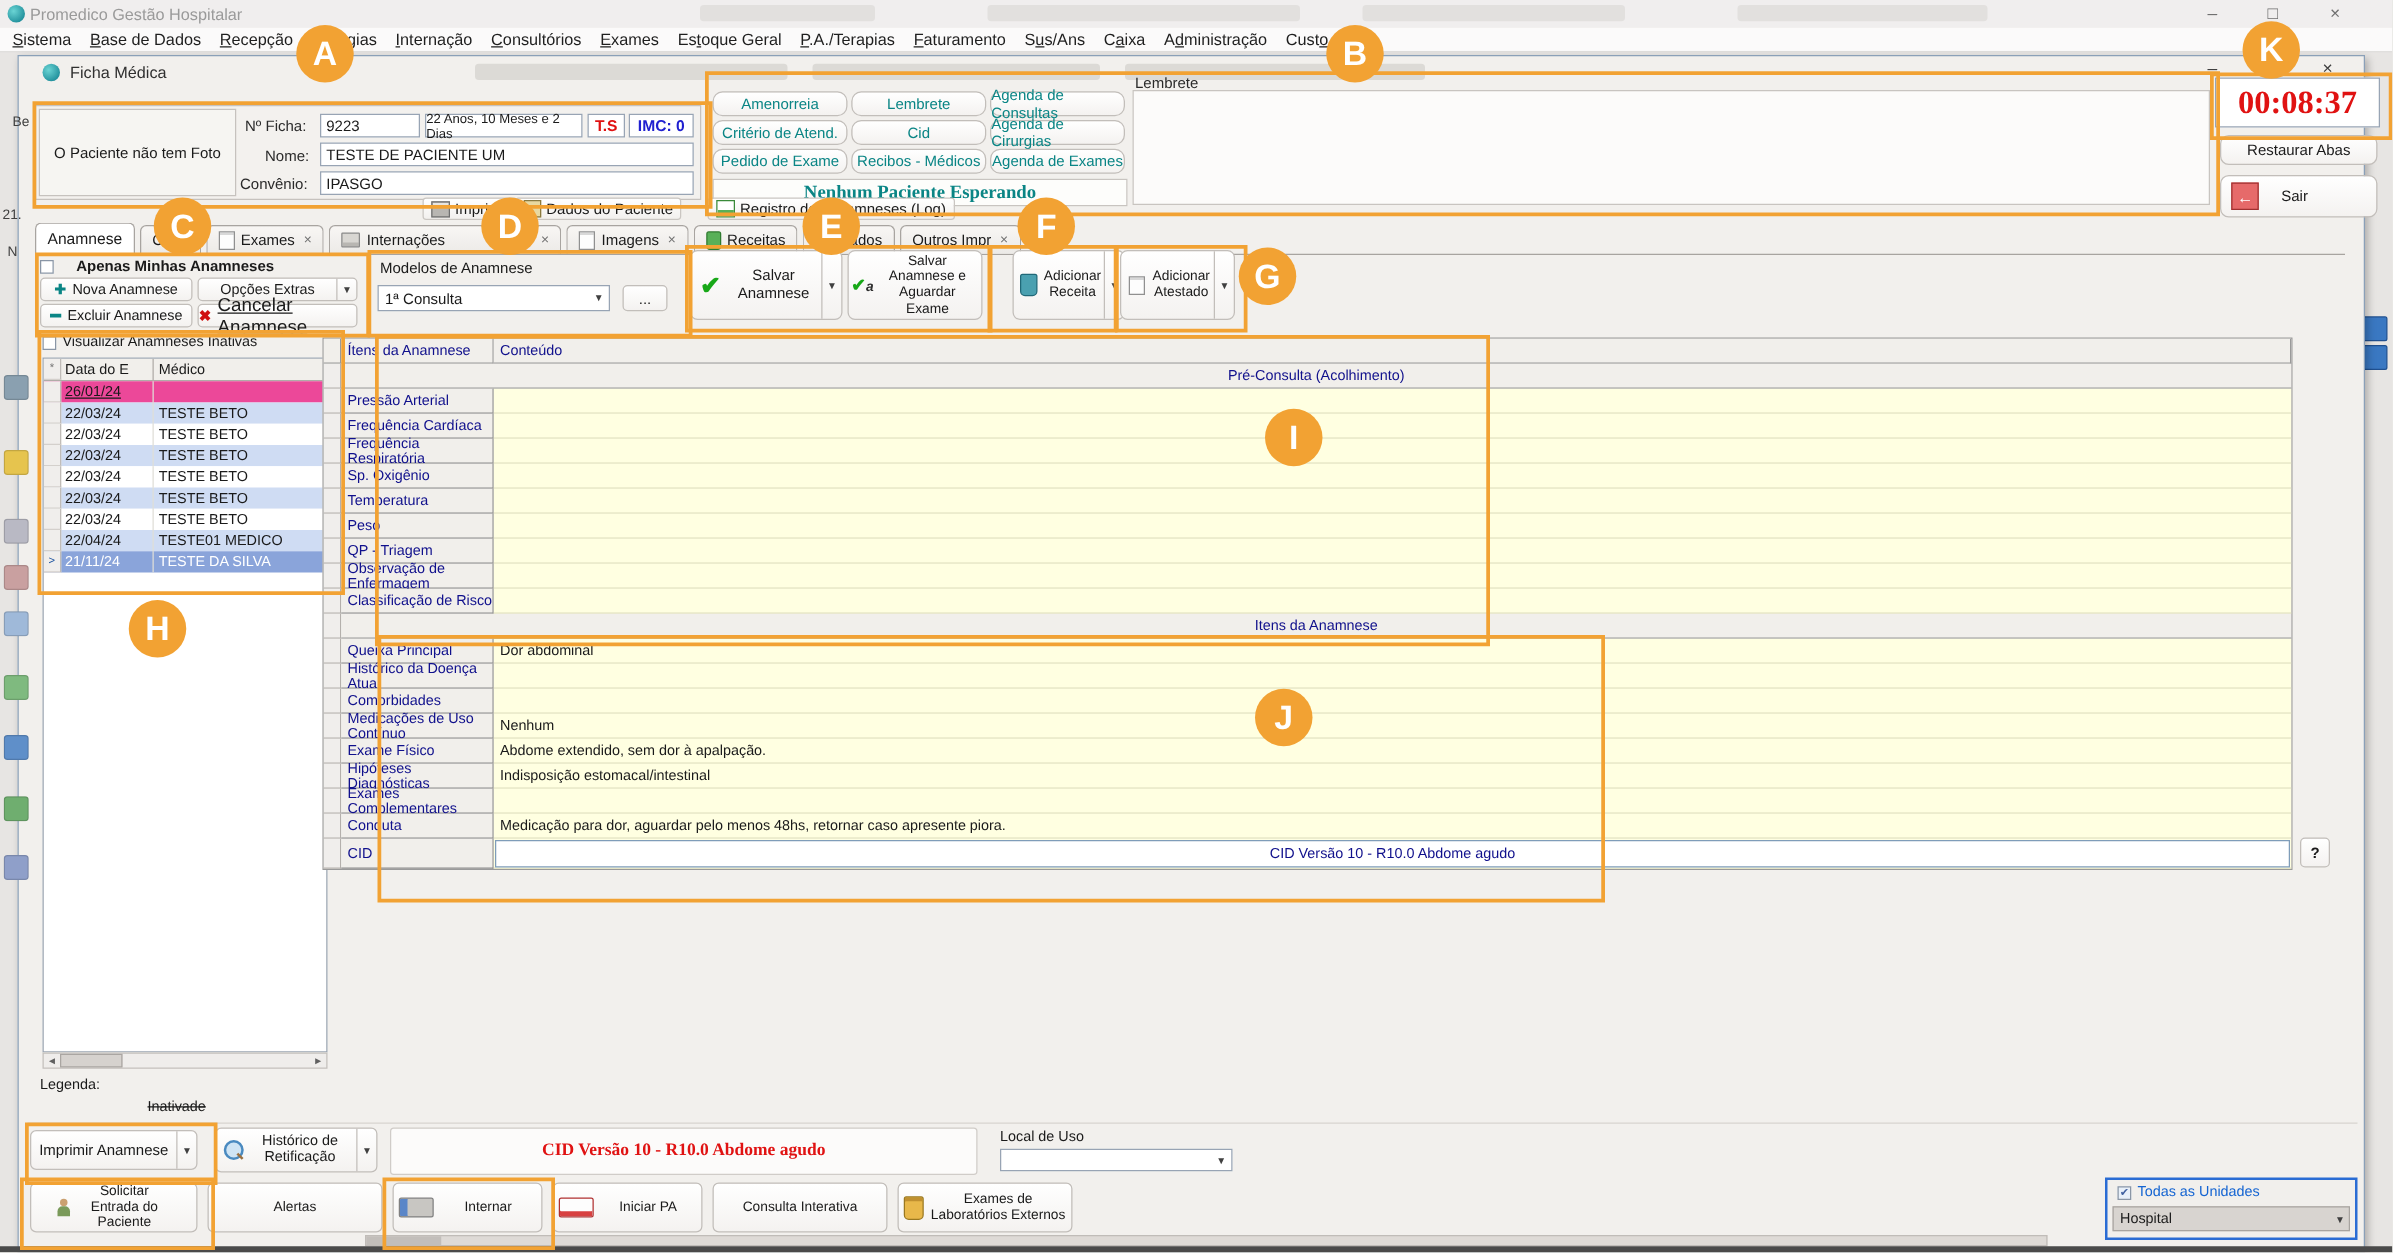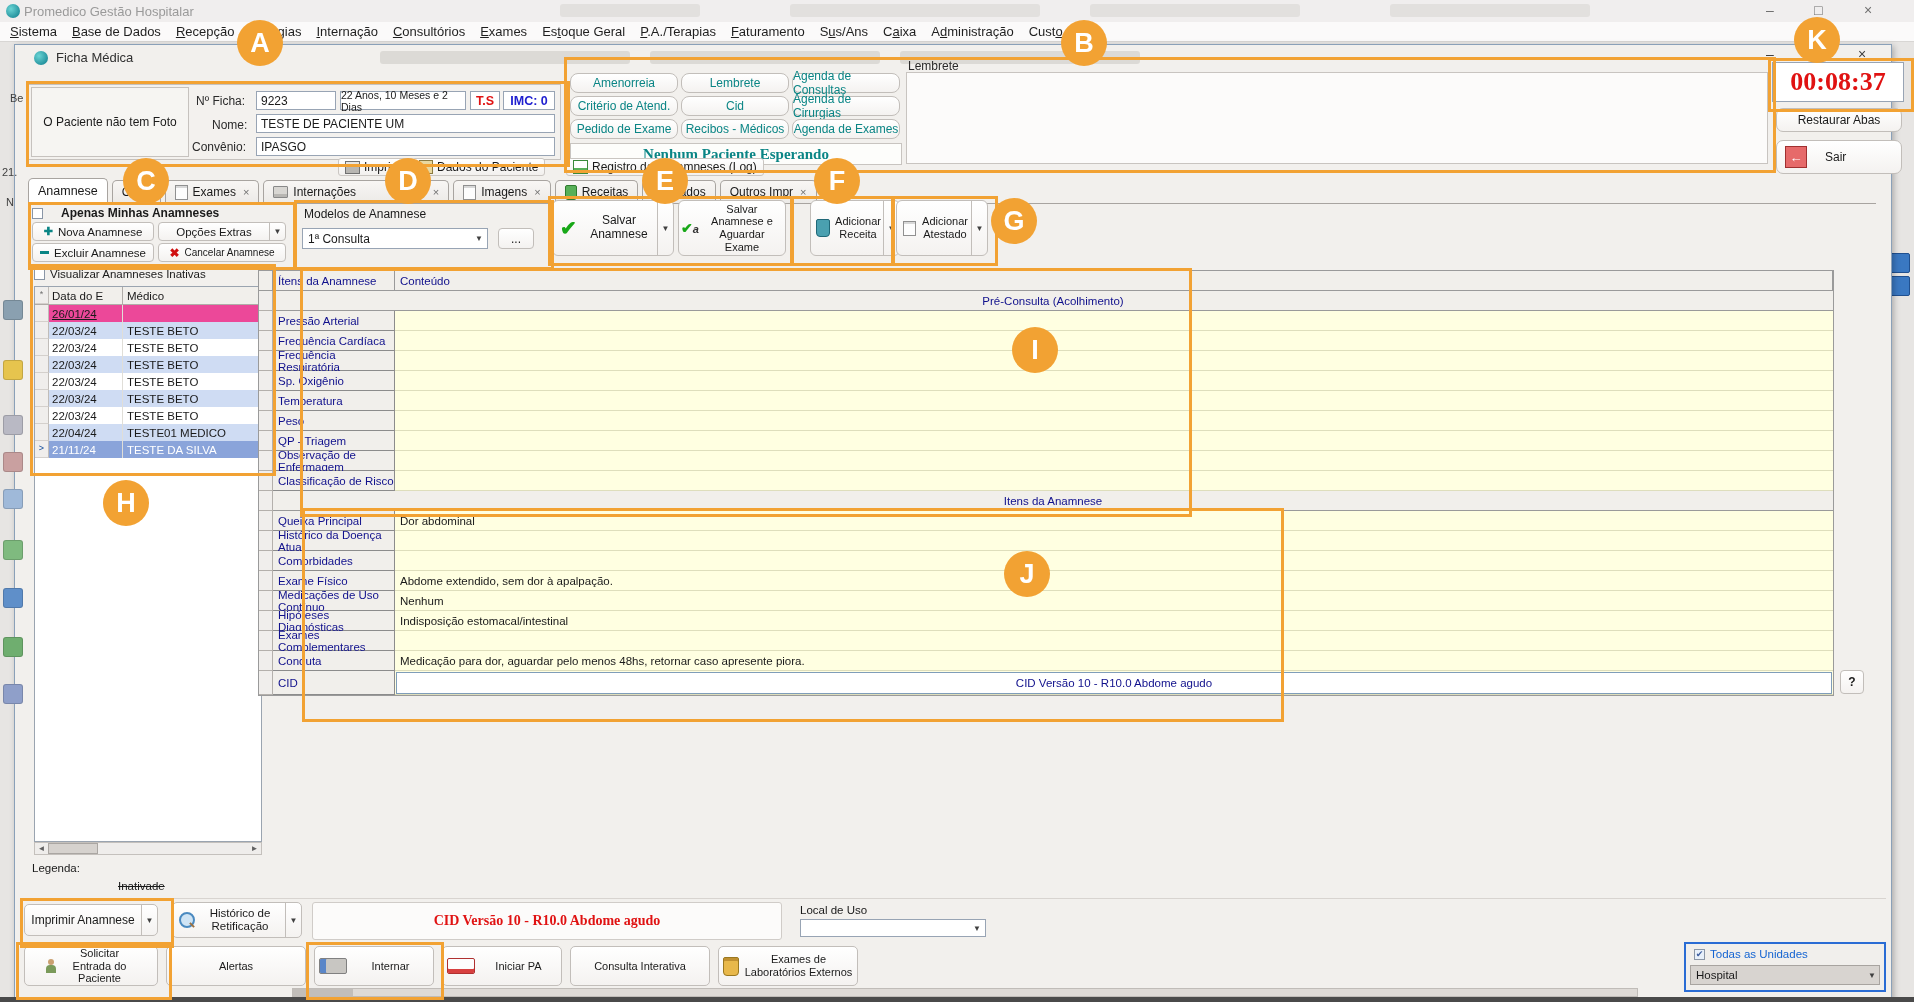--- a/index.html
+++ b/index.html
@@ -218,21 +218,21 @@
   <div class="abs btn" style="left:158px;top:222px;width:128px;height:19px;border-radius:4px;padding:0;">
     <span style="flex:1;text-align:center;font-size:11.5px;">Opções Extras</span>
       <span class="split ddl">▼</span>
   </div>
   <div class="abs btn" style="left:32px;top:243px;width:122px;height:19px;border-radius:4px;gap:5px;">
     <span style="width:9px;height:3px;background:#0a8585;"></span>
       <span style="font-size:11.5px;">Excluir Anamnese</span>
   </div>
   <div class="abs btn" style="left:158px;top:243px;width:128px;height:19px;border-radius:4px;gap:5px;">
     <span style="color:#d01010;font-weight:bold;font-size:12px;">✖</span>
-      <span style="font-size:10px;">Cancelar Anamnese</span>
+      <span style="font-size:15px;text-decoration:underline;">Cancelar Anamnese</span>
   </div>
 
   <div class="abs" style="left:34px;top:268px;display:flex;align-items:center;gap:5px;">
     <span class="chk"></span>
     <span style="font-size:11.5px;">Visualizar Anamneses Inativas</span>
   </div>
   <div class="abs sunken" style="left:34px;top:286px;width:228px;height:556px;border:1px solid #9aa4b0;overflow:hidden;">
     <div class="lrow" style="background:#f1efeb;border-bottom:1px solid #b0aca8;height:17px;">
       <span class="lgut" style="color:#707070;">*</span>
       <span class="ldate" style="border-right:1px solid #b0aca8;">Data do E</span>
@@ -398,27 +398,27 @@
         <div class="lcell navy" style="font-size: 11.5px;">Histórico da Doença Atual</div>
         <div class="ccell" style="font-size: 11.5px;"></div>
       </div>
       <div class="row" style="height: 20px;">
         <div class="gut"></div>
         <div class="lcell navy" style="font-size: 11.5px;">Comorbidades</div>
         <div class="ccell" style="font-size: 11.5px;"></div>
       </div>
       <div class="row" style="height: 20px;">
         <div class="gut"></div>
+        <div class="lcell navy" style="font-size: 11.5px;">Medicações de Uso Contínuo</div>
+        <div class="ccell" style="font-size: 11.5px;">Nenhum</div>
+      </div>
+      <div class="row" style="height: 20px;">
+        <div class="gut"></div>
         <div class="lcell navy" style="font-size: 11.5px;">Exame Físico</div>
         <div class="ccell" style="font-size: 11.5px;">Abdome extendido, sem dor à apalpação.</div>
-      </div>
-      <div class="row" style="height: 20px;">
-        <div class="gut"></div>
-        <div class="lcell navy" style="font-size: 11.5px;">Medicações de Uso Contínuo</div>
-        <div class="ccell" style="font-size: 11.5px;">Nenhum</div>
       </div>
       <div class="row" style="height: 20px;">
         <div class="gut"></div>
         <div class="lcell navy" style="font-size: 11.5px;">Hipóteses Diagnósticas</div>
         <div class="ccell" style="font-size: 11.5px;">Indisposição estomacal/intestinal</div>
       </div>
       <div class="row" style="height: 20px;">
         <div class="gut"></div>
         <div class="lcell navy" style="font-size: 11.5px;">Exames Complementares</div>
         <div class="ccell" style="font-size: 11.5px;"></div>

